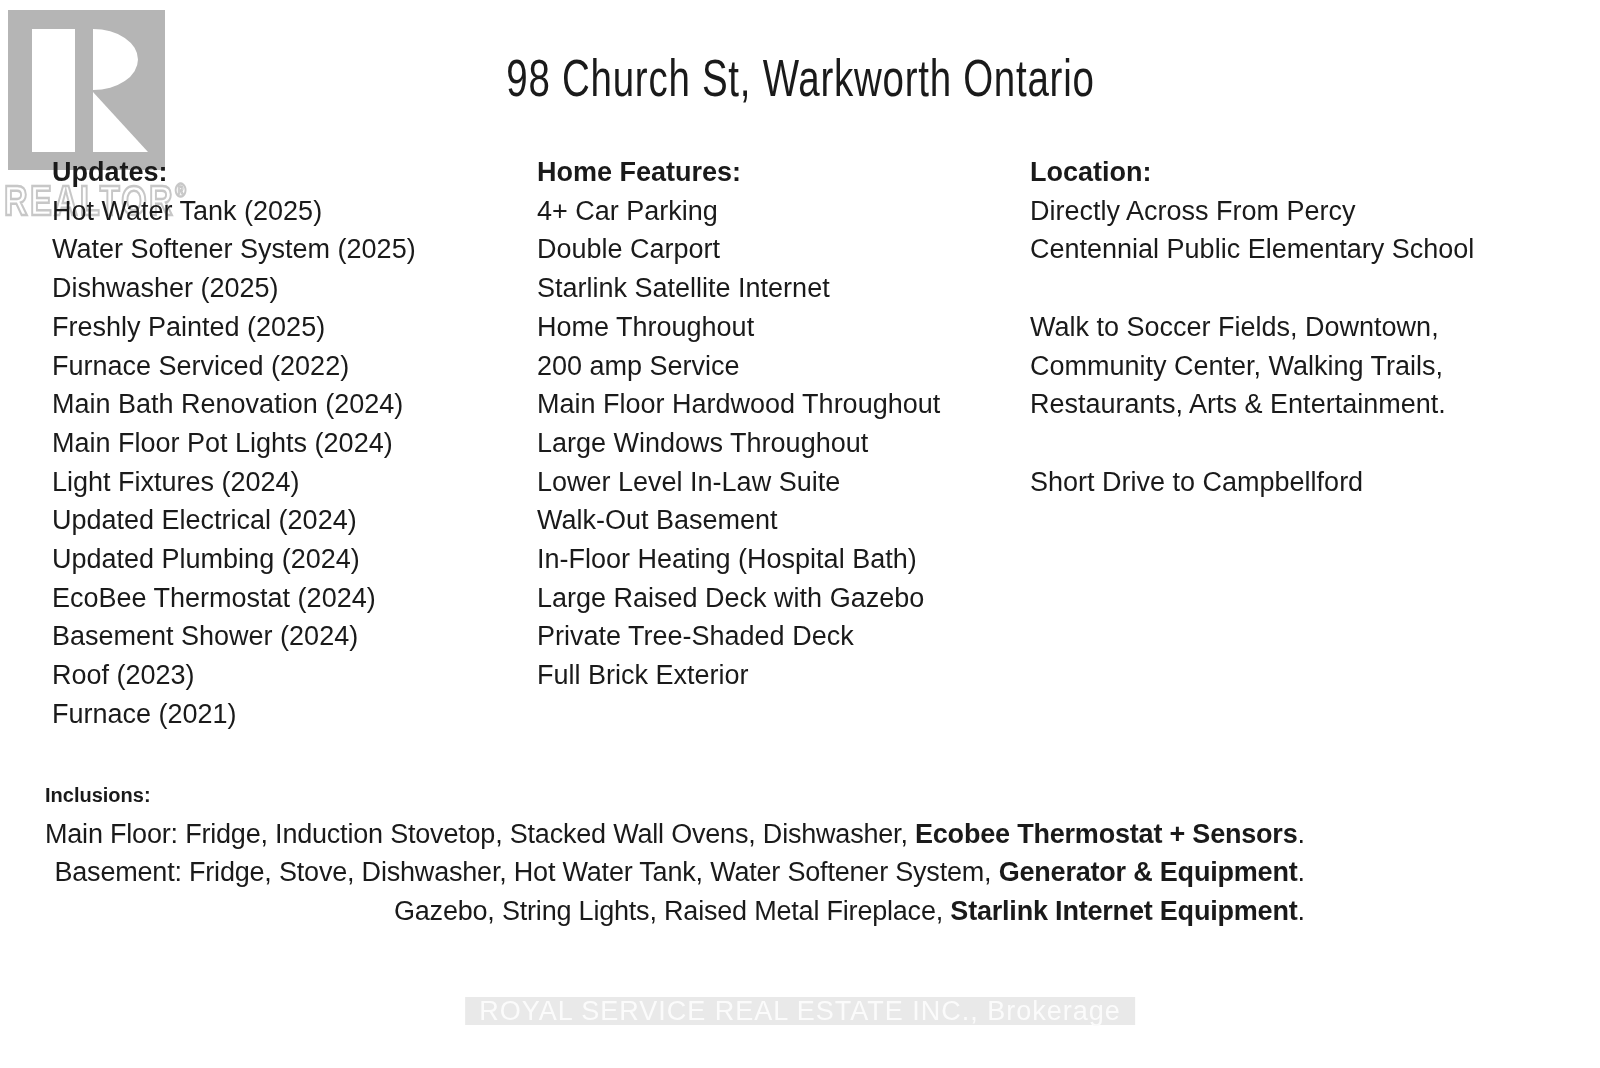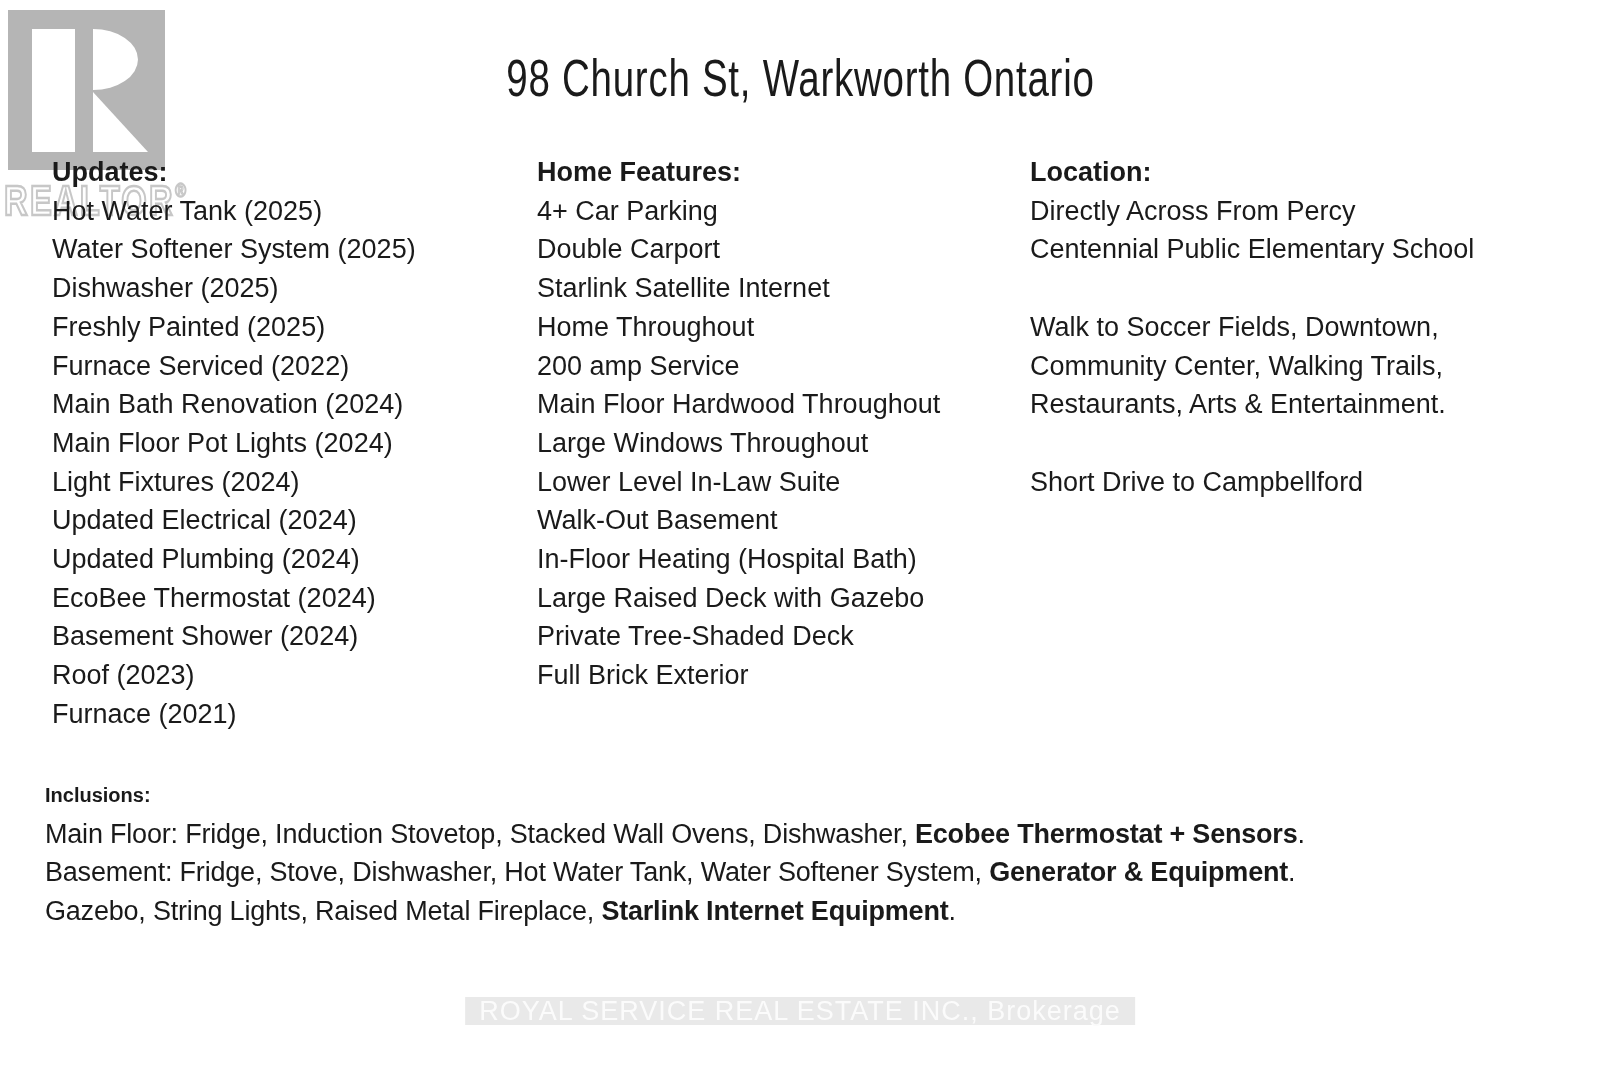--- a/index.html
+++ b/index.html
@@ -30,21 +30,21 @@
   .columns{position:absolute;top:153px;left:0;width:100%;z-index:1;}
   .col{position:absolute;top:0;}
   .col-updates{left:52px;}
   .col-features{left:537px;}
   .col-location{left:994px;width:510px;margin-left:36px;}
   .col h2{margin:0;font-size:27px;font-weight:bold;line-height:38.7px;}
   .line{font-size:27px;line-height:38.7px;min-height:38.7px;white-space:nowrap;}
   
   .inclusions{position:absolute;left:45px;top:776px;z-index:1;}
   .inclusions h2{margin:0;font-size:20px;font-weight:bold;line-height:38.7px;}
-  .inc-line{font-size:27px;line-height:38.7px;min-height:38.7px;white-space:nowrap;letter-spacing:-0.2px;}
+  .inc-line{font-size:27px;line-height:38.7px;min-height:38.7px;white-space:nowrap;letter-spacing:-0.2px;text-align:right;}
   .inc-line b{font-weight:bold;}
   
   .footer-band{
     position:absolute;top:997px;left:50%;transform:translateX(-50%);z-index:1;
     background:#e9e9e9;color:#fbfbfb;
     font-size:27px;line-height:28px;height:28px;padding:0 14px;
     letter-spacing:1px;white-space:nowrap;font-weight:normal;
   }
 </style>
 </head>

